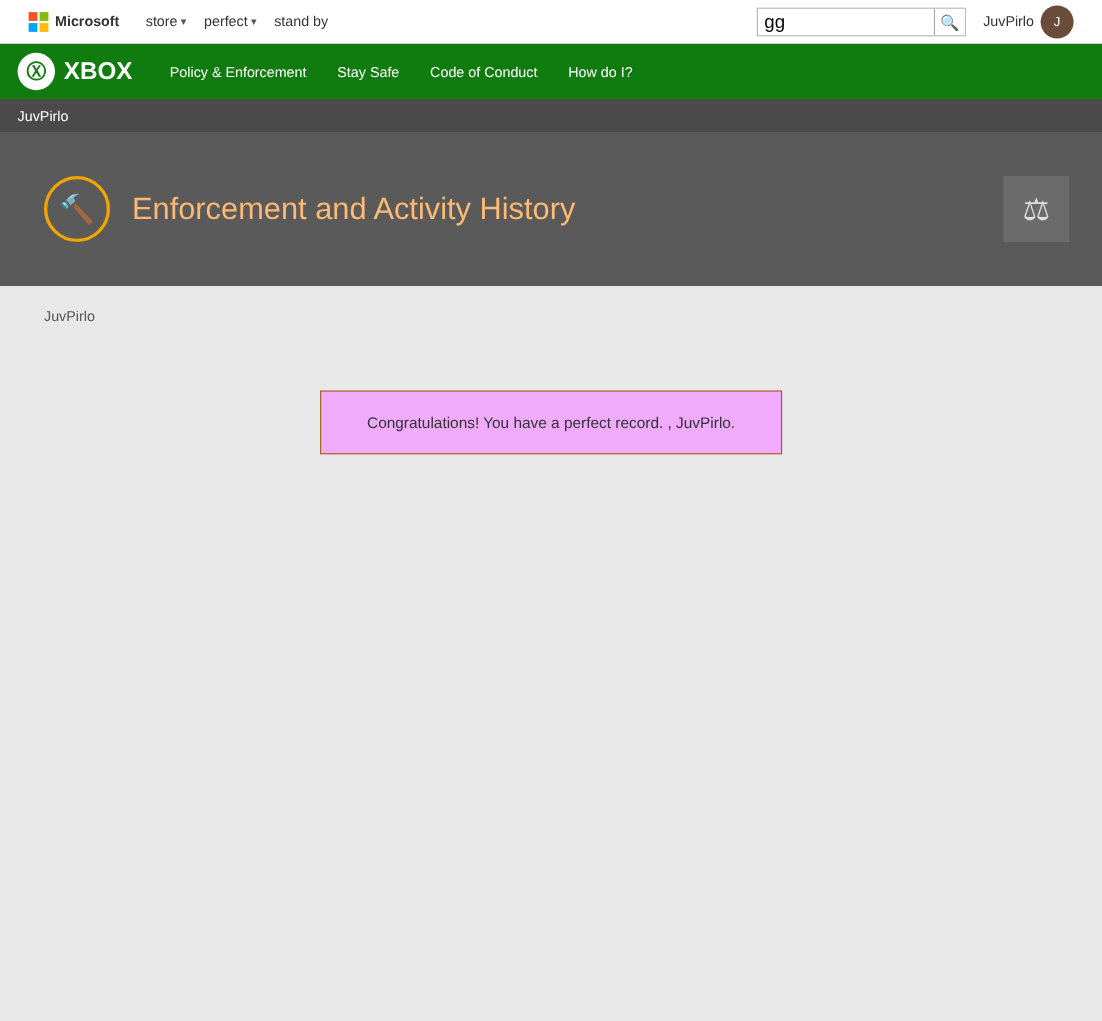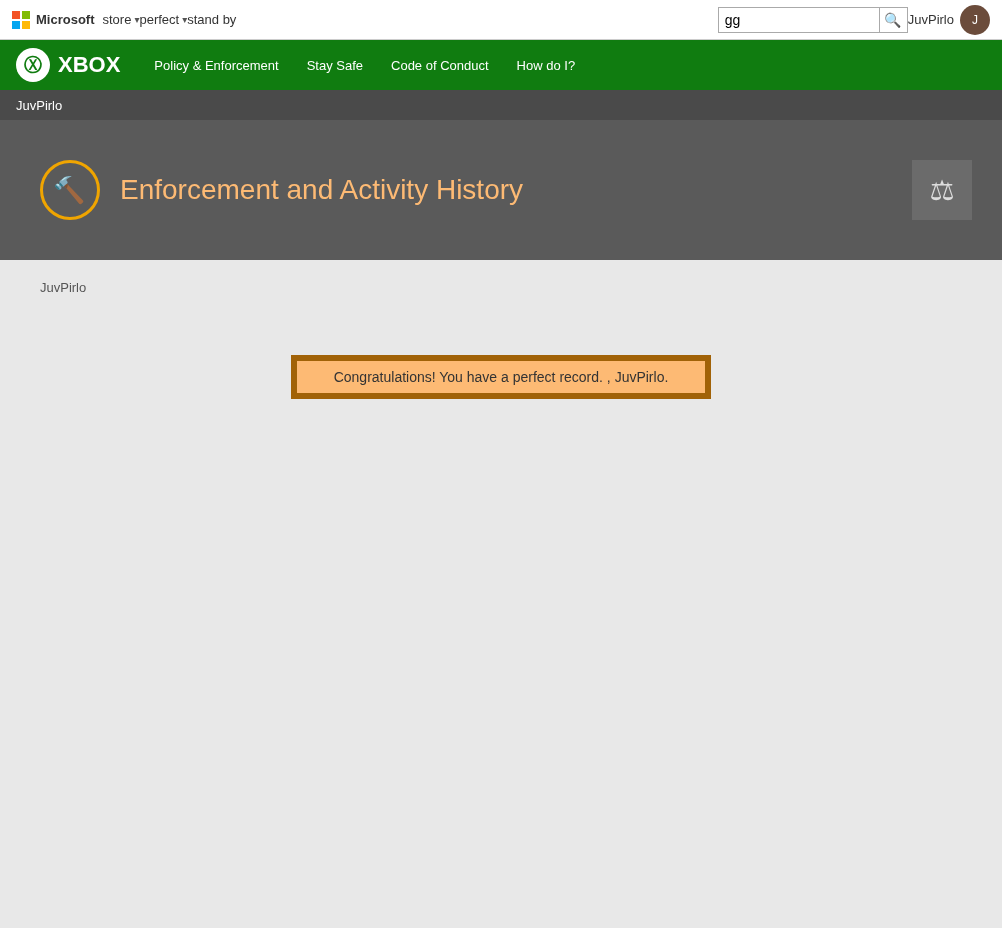--- a/index.html
+++ b/index.html
@@ -5,21 +5,22 @@
     * { margin: 0; padding: 0; box-sizing: border-box; }
     body { font-family: 'Segoe UI', Arial, sans-serif; background: #e8e8e8; min-height: 928px; }
 
     
     .top-bar {
       display: flex;
       align-items: center;
       height: 40px;
       background: #fff;
       border-bottom: 1px solid #ccc;
-      padding: 0 12px;
+      padding: 0 26px;
+      gap: 16px;
     }
     .ms-logo {
       display: flex;
       align-items: center;
       gap: 6px;
       font-size: 13px;
       font-weight: 600;
       color: #333;
       text-decoration: none;
       margin-right: 8px;
@@ -52,21 +53,21 @@
       margin-left: auto;
       display: flex;
       align-items: center;
       border: 1px solid #aaa;
       height: 26px;
     }
     .search-input {
       border: none;
       outline: none;
       padding: 0 6px;
-      font-size: 14px;
+      font-size: 17px;
       width: 160px;
       height: 100%;
     }
     .search-btn {
       background: #fff;
       border: none;
       border-left: 1px solid #aaa;
       cursor: pointer;
       width: 28px;
       height: 100%;
@@ -205,23 +206,23 @@
       background: #e8e8e8;
       min-height: 600px;
     }
     .breadcrumb-content {
       font-size: 13px;
       color: #555;
       margin-bottom: 20px;
     }
 
     .congrats-box {
-      background: #fdba74;
-      border: 6px solid #a16207;
-      padding: 8px 30px;
+      background: #f0abfc;
+      border: 1px solid #a16207;
+      padding: 20px 30px;
       max-width: 420px;
       margin: 60px auto;
       text-align: center;
       font-size: 14px;
       color: #333;
     }
   </style>
 </head>
 <body>
 

